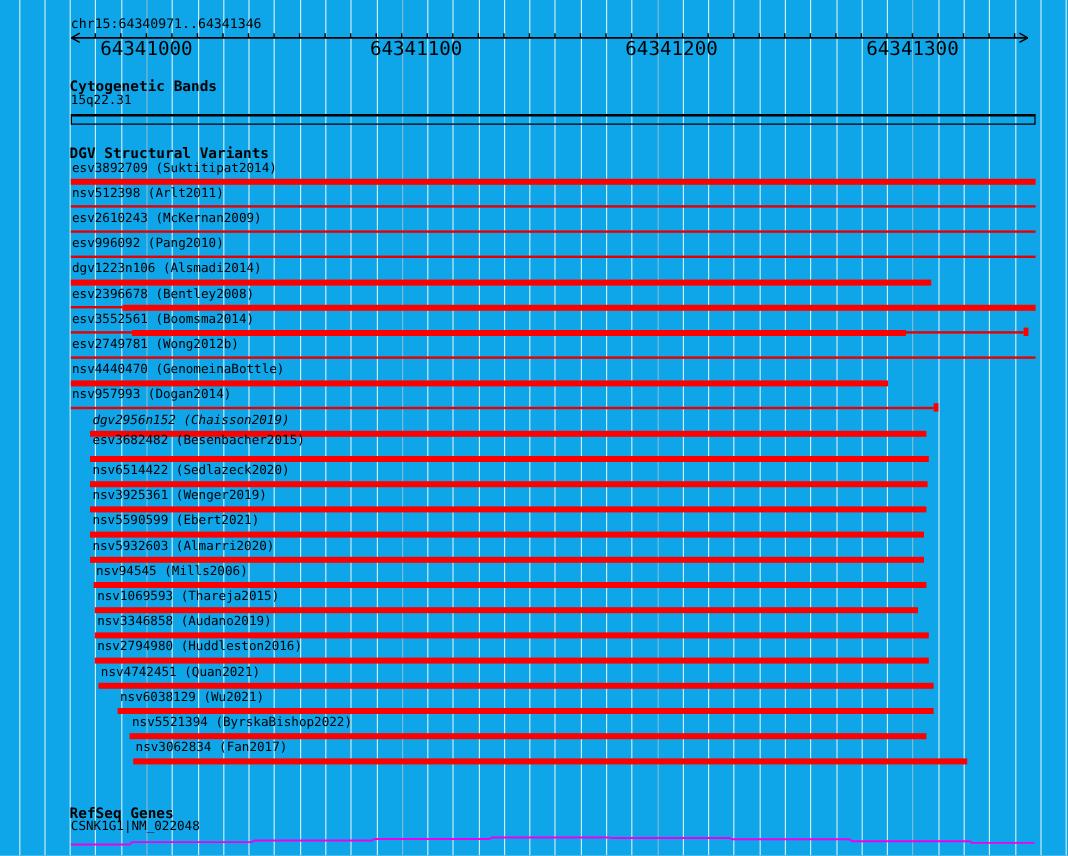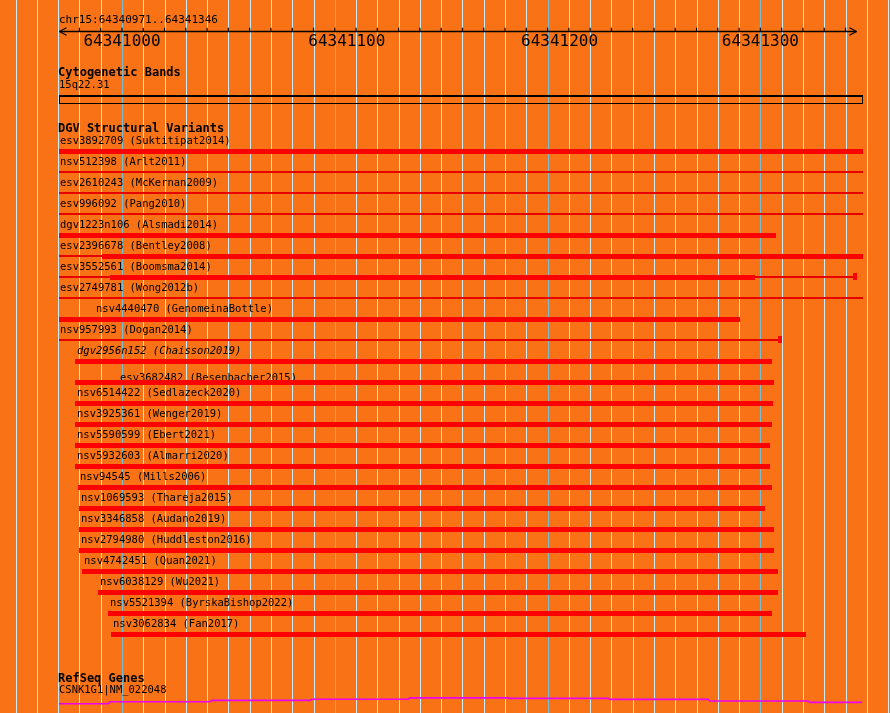--- a/index.html
+++ b/index.html
@@ -21,21 +21,21 @@
   #ruler-svg{top:0;}
   .band-box{position:absolute;box-sizing:border-box;background:transparent;
     border-top:2px solid #000;border-bottom:1.5px solid #000;
     border-left:1px solid #000;border-right:1px solid #000;}
   .variant-label{position:absolute;font-size:10.5px;line-height:11px;white-space:pre;}
   .seg{position:absolute;}
 </style>
 </head>
 <body>
 
-<div id="screen" style="background: #f97316;">
+<div id="screen" style="background: #0ea5e9;">
 
   <div id="grid-layer">
       <div class="gridline" style="left: 15.6px; background: rgb(200, 236, 242);"></div>
       <div class="gridline" style="left: 36.88px; background: rgb(200, 236, 242);"></div>
       <div class="gridline" style="left: 58.16px; background: rgb(200, 236, 242);"></div>
       <div class="gridline" style="left: 79.44px; background: rgb(200, 236, 242);"></div>
       <div class="gridline" style="left: 100.72px; background: rgb(200, 236, 242);"></div>
       <div class="gridline" style="left: 122px; background: rgb(121, 188, 212);"></div>
       <div class="gridline" style="left: 143.28px; background: rgb(200, 236, 242);"></div>
       <div class="gridline" style="left: 164.56px; background: rgb(200, 236, 242);"></div>
@@ -166,34 +166,34 @@
         <div class="seg" style="left: 59px; width: 51px; top: 276px; height: 1.8px; background: rgb(230, 0, 0);"></div>
         <div class="seg" style="left: 110px; width: 645px; top: 274.5px; height: 5px; background: rgb(255, 0, 0);"></div>
         <div class="seg" style="left: 755px; width: 98px; top: 276px; height: 1.8px; background: rgb(230, 0, 0);"></div>
         <div class="seg" style="left: 853px; width: 4px; top: 272.5px; height: 7.5px; background: rgb(255, 0, 0);"></div>
       </div>
       <div>
         <div class="variant-label" style="left: 60px; top: 282px;">esv2749781 (Wong2012b)</div>
         <div class="seg" style="left: 59px; width: 804px; top: 297px; height: 1.8px; background: rgb(230, 0, 0);"></div>
       </div>
       <div>
-        <div class="variant-label" style="left: 60px; top: 303px; padding-left: 36px;">nsv4440470 (GenomeinaBottle)</div>
+        <div class="variant-label" style="left: 60px; top: 303px;">nsv4440470 (GenomeinaBottle)</div>
         <div class="seg" style="left: 59px; width: 681px; top: 316.5px; height: 5px; background: rgb(255, 0, 0);"></div>
       </div>
       <div>
         <div class="variant-label" style="left: 60px; top: 324px;">nsv957993 (Dogan2014)</div>
         <div class="seg" style="left: 59px; width: 719px; top: 339px; height: 1.8px; background: rgb(230, 0, 0);"></div>
         <div class="seg" style="left: 778px; width: 3.5px; top: 335.5px; height: 7.5px; background: rgb(255, 0, 0);"></div>
       </div>
       <div>
         <div class="variant-label" style="left: 77px; top: 345px; font-style: italic;">dgv2956n152 (Chaisson2019)</div>
         <div class="seg" style="left: 75px; width: 697px; top: 358.5px; height: 5px; background: rgb(255, 0, 0);"></div>
       </div>
       <div>
-        <div class="variant-label" style="left: 77px; top: 372px; margin-left: 43px;">esv3682482 (Besenbacher2015)</div>
+        <div class="variant-label" style="left: 77px; top: 362px;">esv3682482 (Besenbacher2015)</div>
         <div class="seg" style="left: 75px; width: 699px; top: 379.5px; height: 5px; background: rgb(255, 0, 0);"></div>
       </div>
       <div>
         <div class="variant-label" style="left: 77px; top: 387px;">nsv6514422 (Sedlazeck2020)</div>
         <div class="seg" style="left: 75px; width: 698px; top: 400.5px; height: 5px; background: rgb(255, 0, 0);"></div>
       </div>
       <div>
         <div class="variant-label" style="left: 77px; top: 408px;">nsv3925361 (Wenger2019)</div>
         <div class="seg" style="left: 75px; width: 697px; top: 421.5px; height: 5px; background: rgb(255, 0, 0);"></div>
       </div>

